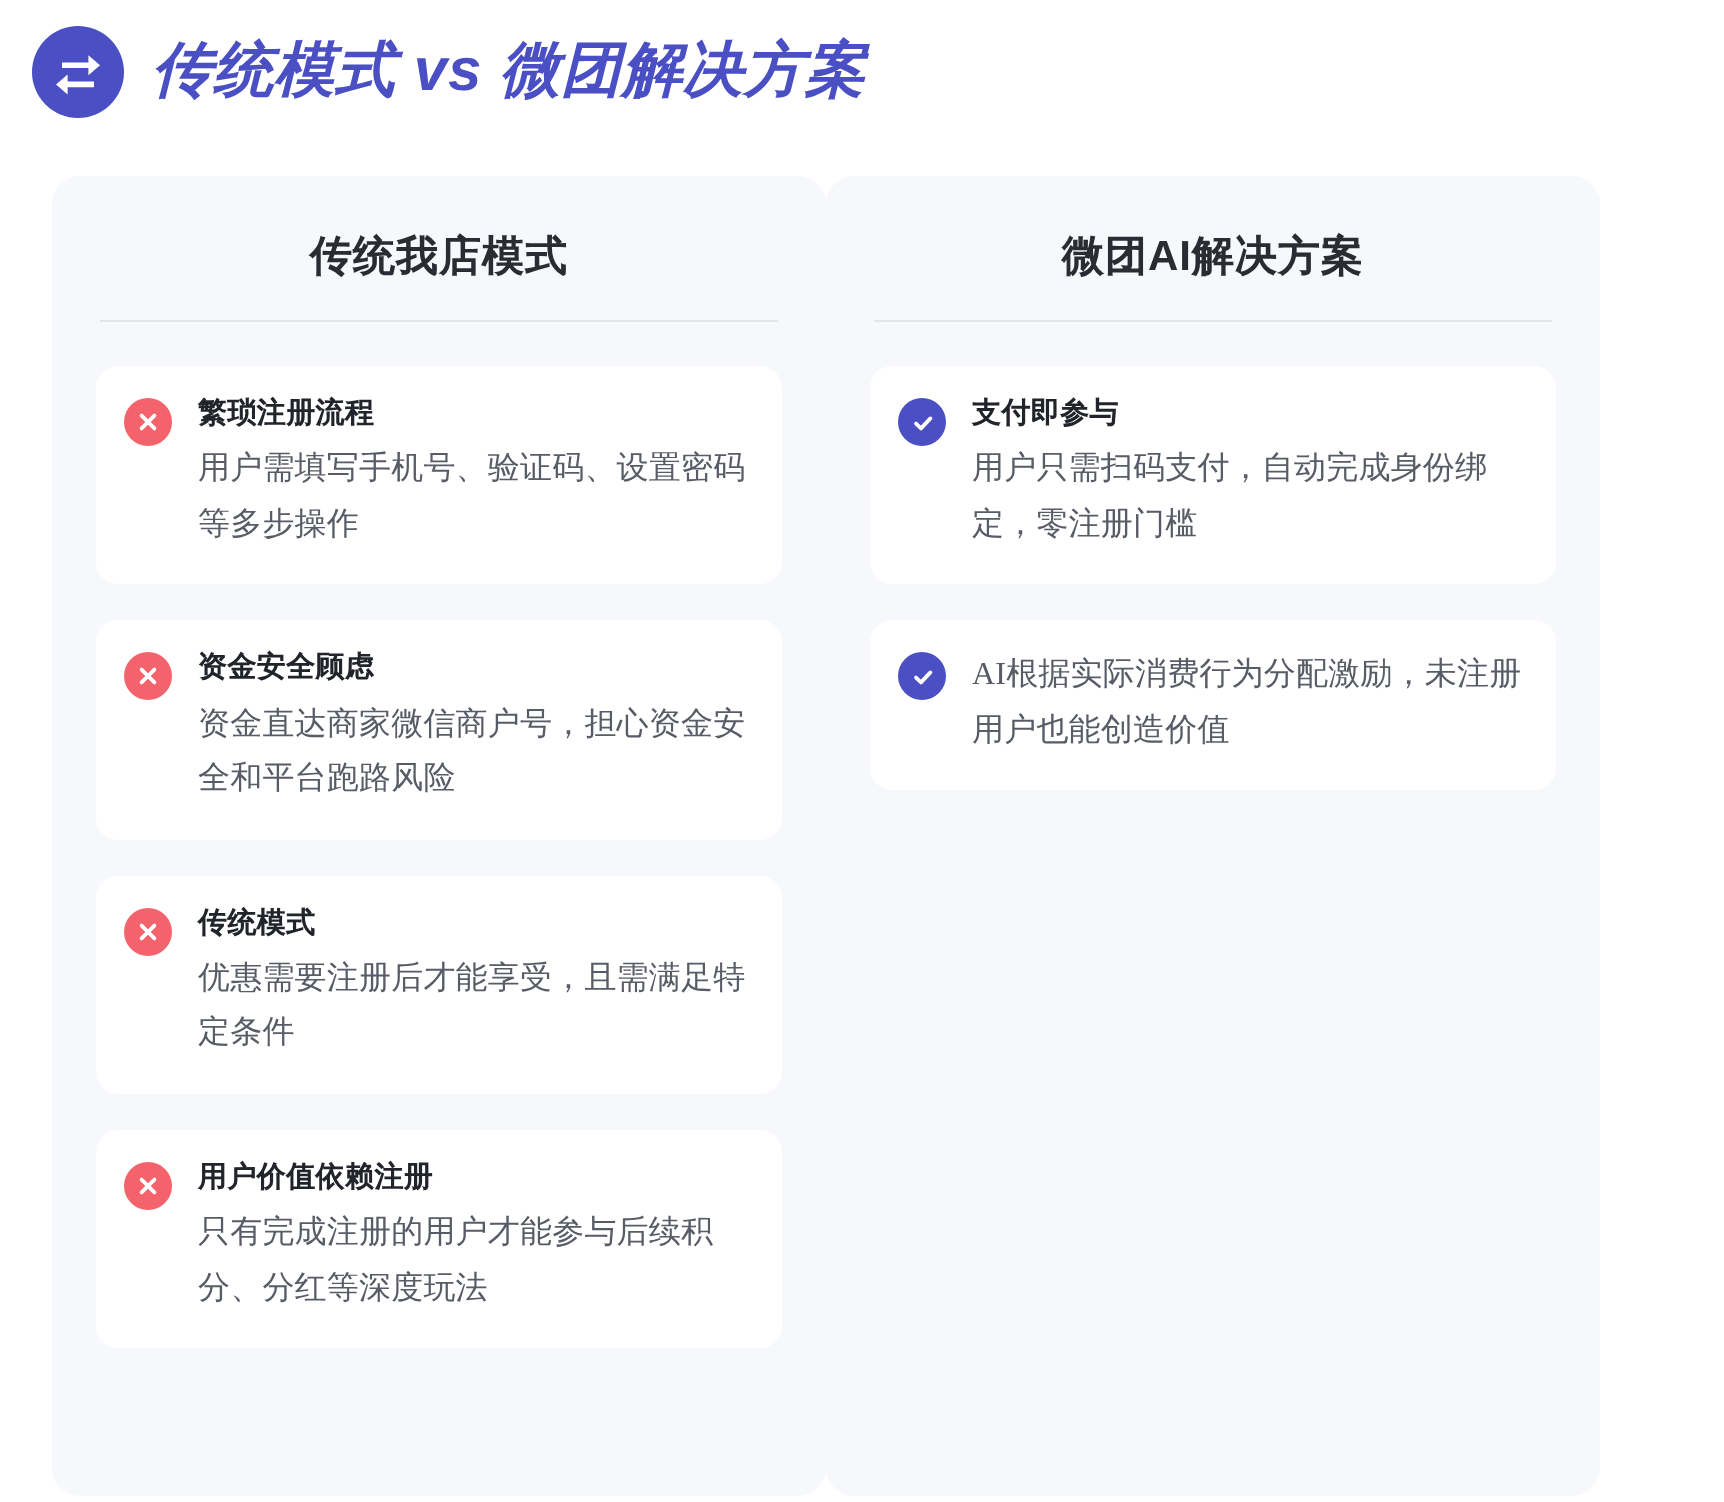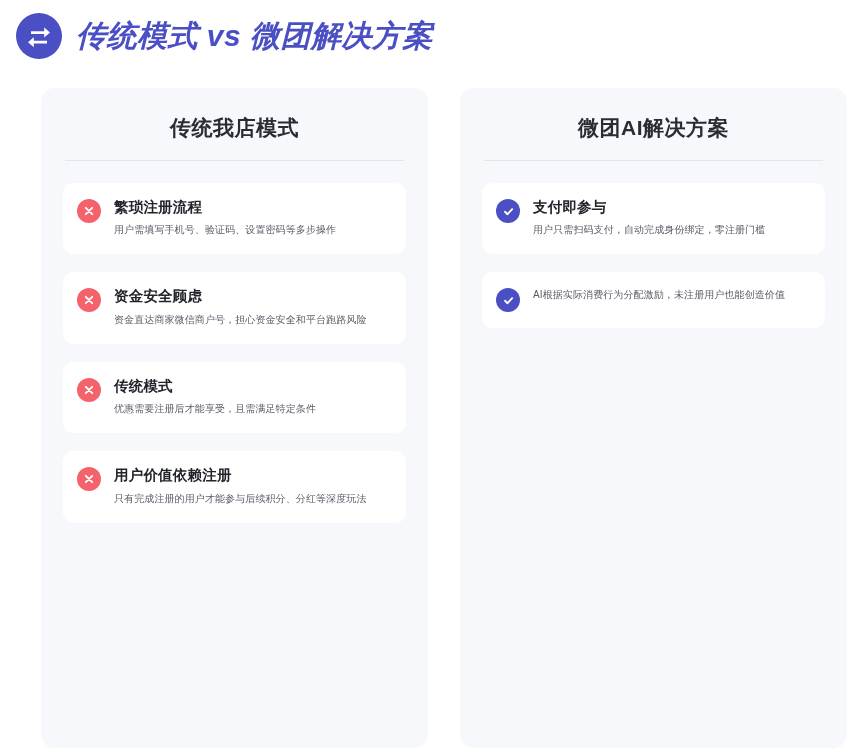--- a/index.html
+++ b/index.html
@@ -52,22 +52,20 @@
     line-height: 1;
   }
 
   
   .columns {
     position: absolute;
     left: 26px;
     top: 88px;
     width: 836px;
     display: flex;
-    gap: 32px;
-    justify-content: center;
   }
 
   .panel {
     width: 387px;
     flex: 0 0 auto;
     background: #f7f8fb;
     border-radius: 14px;
     padding: 26px 22px 24px 22px;
     min-height: 660px;
   }
@@ -91,20 +89,21 @@
   
   .items { display: flex; flex-direction: column; gap: 18px; }
 
   .item {
     background: #ffffff;
     border-radius: 11px;
     padding: 14px 16px 16px 14px;
     display: flex;
     gap: 13px;
     align-items: flex-start;
+    font-family: Liberation Serif, serif;
   }
 
   .item-icon {
     width: 24px;
     height: 24px;
     border-radius: 50%;
     flex: 0 0 auto;
     margin-top: 2px;
     display: flex;
     align-items: center;
@@ -119,21 +118,21 @@
   .item-title {
     font-size: 14.5px;
     font-weight: bold;
     color: #22242b;
     line-height: 1.4;
     margin-bottom: 4px;
     letter-spacing: 0.2px;
   }
 
   .item-desc {
-    font-size: 10px;
+    font-size: 16px;
     color: #585c66;
     line-height: 1.72;
     letter-spacing: 0.1px;
   }
 </style>
 </head>
 <body>
 
 <div class="page">
 

